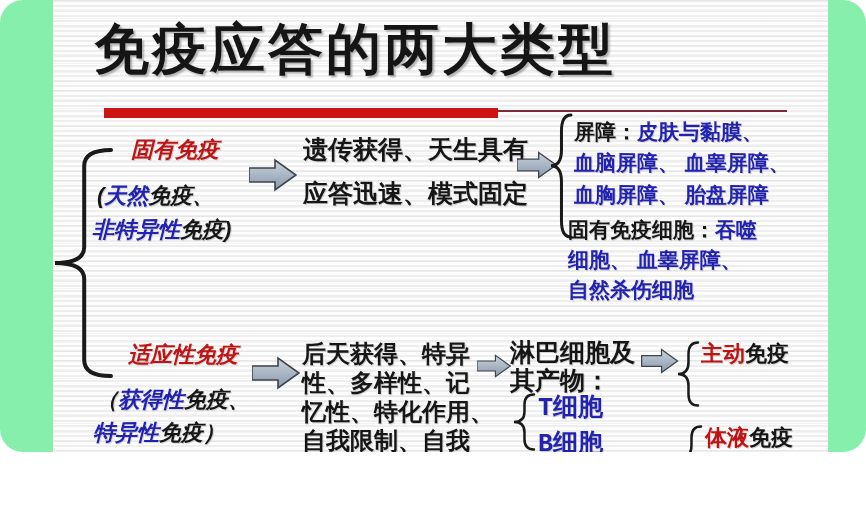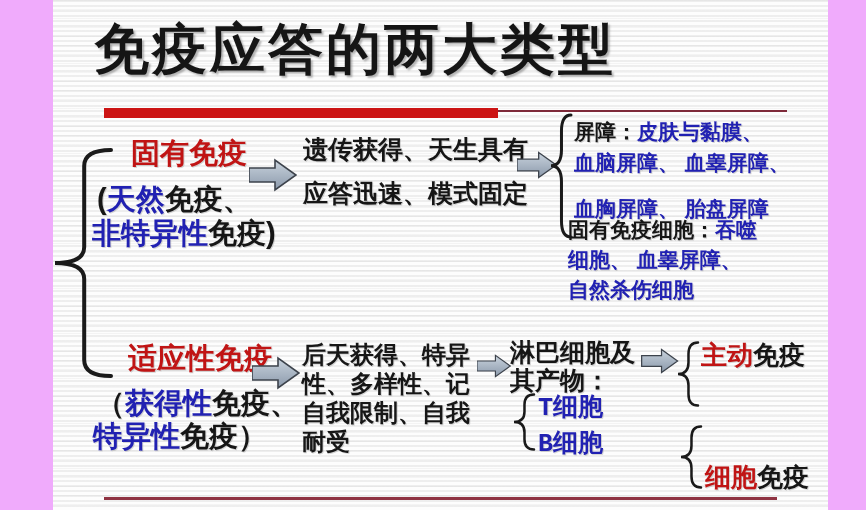--- a/index.html
+++ b/index.html
@@ -1,22 +1,23 @@
 <!DOCTYPE html>
 <html><head>
 <meta charset="utf-8">
 <style>
   html,body{margin:0;padding:0;}
   body{
     font-family:"Liberation Sans","DejaVu Sans",sans-serif;
     background:#ffffff;
   }
   .stage{
-    position:relative;width:866px;height:510px;background:#f0abfc;
+    position:relative;width:866px;height:452px;background:#86efac;
     overflow:hidden;
+    border-radius:23px;
   }
   .slide-bg{
     position:absolute;left:53px;top:0;width:775px;height:510px;
     background:
       repeating-linear-gradient(180deg, rgba(0,0,0,0.06) 0 2px, rgba(255,255,255,0) 2px 5px),
       repeating-linear-gradient(180deg, rgba(0,0,0,0.035) 0 1px, rgba(255,255,255,0) 1px 9px),
       #fdfdfd;
   }
   .abs{position:absolute;}
   .page-title{
@@ -26,25 +27,25 @@
     text-shadow:2px 2px 2px rgba(120,120,120,.55);
   }
   .bar-thick{background:#cc1414;height:10px;}
   .line-thin{background:#7e2a3a;height:2px;}
   .line-bottom{background:#8f3342;height:3px;}
   .txt{font-weight:bold;white-space:nowrap;line-height:1.05;
        text-shadow:1px 1px 0 rgba(140,140,140,.35);}
   .red{color:#c01414;}
   .blue{color:#2121b2;}
   .blk{color:#161616;}
-  .f27{font-size:29px;}
+  .f27{font-size:22px;font-style:italic;}
   .f25{font-size:25px;font-family:Liberation Mono, monospace;}
-  .f24{font-size:24px;}
+  .f24{font-size:24px;font-family:Liberation Serif, serif;}
   .f23{font-size:21px;}
-  .f26{font-size:26px;}
+  .f26{font-size:22px;}
   svg{display:block;}
 </style>
 </head>
 <body>
 
 <div class="stage">
   <div class="slide-bg"></div>
 
   <svg width="0" height="0" style="position:absolute">
     <defs>
@@ -77,37 +78,38 @@
   <svg class="abs" style="left:517px;top:150px;" width="40" height="30" viewBox="0 0 48 34">
     <polygon points="0,10 26,10 26,2 47,17 26,32 26,24 0,24" fill="url(#arrowGrad)" stroke="#3d434c" stroke-width="1.6"></polygon>
   </svg>
 
   <svg class="abs" style="left:549px;top:112px;" width="24" height="128" viewBox="0 0 24 128">
       <path d="M 22 3 Q 12.48 3 12.48 19 L 12.48 37.76 Q 12.48 53.76 2 53.76 Q 12.48 53.76 12.48 69.75999999999999 L 12.48 109 Q 12.48 125 22 125" fill="none" stroke="#1a1a1a" stroke-width="3" stroke-linecap="round"></path>
     </svg>
 
   <div class="abs txt f23" style="left:574px;top:121px;"><span class="blk">屏障：</span><span class="blue">皮肤与黏膜、</span></div>
   <div class="abs txt blue f23" style="left:574px;top:152px;">血脑屏障、 血睾屏障、</div>
-  <div class="abs txt blue f23" style="left:574px;top:198px;">血胸屏障、 胎盘屏障</div>
+  <div class="abs txt blue f23" style="left:574px;top:184px;">血胸屏障、 胎盘屏障</div>
 
   <div class="abs txt f23" style="left:568px;top:219px;"><span class="blk">固有免疫细胞：</span><span class="blue">吞噬</span></div>
   <div class="abs txt blue f23" style="left:568px;top:249px;">细胞、 血睾屏障、</div>
   <div class="abs txt blue f23" style="left:568px;top:279px;text-align:center;">自然杀伤细胞</div>
 
   <div class="abs txt red f27" style="left:128px;top:343px;">适应性免疫</div>
   <div class="abs txt f27" style="left:93px;top:421px;"><span class="blue">特异性</span><span class="blk">免疫）</span></div>
   <div class="abs txt f27" style="left:96px;top:388px;"><span class="blk">（</span><span class="blue">获得性</span><span class="blk">免疫、</span></div>
 
   <svg class="abs" style="left:252px;top:355px;" width="48" height="36" viewBox="0 0 48 34">
     <polygon points="0,10 26,10 26,2 47,17 26,32 26,24 0,24" fill="url(#arrowGrad)" stroke="#3d434c" stroke-width="1.6"></polygon>
   </svg>
 
   <div class="abs txt blk f24" style="left:302px;top:340px;line-height:29px;">
     <div>后天获得、特异</div>
     <div>性、多样性、记</div>
+    <div>忆性、特化作用、</div>
     <div>自我限制、自我</div>
     <div>耐受</div>
   </div>
 
   <svg class="abs" style="left:477px;top:352px;" width="34" height="28" viewBox="0 0 48 34">
     <polygon points="0,10 26,10 26,2 47,17 26,32 26,24 0,24" fill="url(#arrowGrad)" stroke="#3d434c" stroke-width="1.6"></polygon>
   </svg>
 
   <div class="abs txt blk f25" style="left:510px;top:342px;">淋巴细胞及</div>
   <div class="abs txt blk f25" style="left:510px;top:370px;">其产物：</div>
@@ -122,16 +124,17 @@
   </svg>
 
   <svg class="abs" style="left:676px;top:340px;" width="24" height="68" viewBox="0 0 24 68">
       <path d="M 22 2.5 Q 12.48 2.5 12.48 14.06 L 12.48 22.439999999999998 Q 12.48 34 2 34 Q 12.48 34 12.48 45.56 L 12.48 53.94 Q 12.48 65.5 22 65.5" fill="none" stroke="#1a1a1a" stroke-width="2.5" stroke-linecap="round"></path>
     </svg>
   <div class="abs txt f26" style="left:701px;top:342px;"><span class="red">主动</span><span class="blk">免疫</span></div>
 
   <svg class="abs" style="left:679px;top:424px;" width="24" height="66" viewBox="0 0 24 66">
       <path d="M 22 2.5 Q 12.48 2.5 12.48 13.72 L 12.48 21.78 Q 12.48 33 2 33 Q 12.48 33 12.48 44.22 L 12.48 52.28 Q 12.48 63.5 22 63.5" fill="none" stroke="#1a1a1a" stroke-width="2.5" stroke-linecap="round"></path>
     </svg>
+  <div class="abs txt f26" style="left:705px;top:426px;"><span class="red">体液</span><span class="blk">免疫</span></div>
   <div class="abs txt f26" style="left:705px;top:464px;"><span class="red">细胞</span><span class="blk">免疫</span></div>
 
   <div class="abs line-bottom" style="left:104px;top:497px;width:673px;"></div>
 </div>
 
 </body></html>

